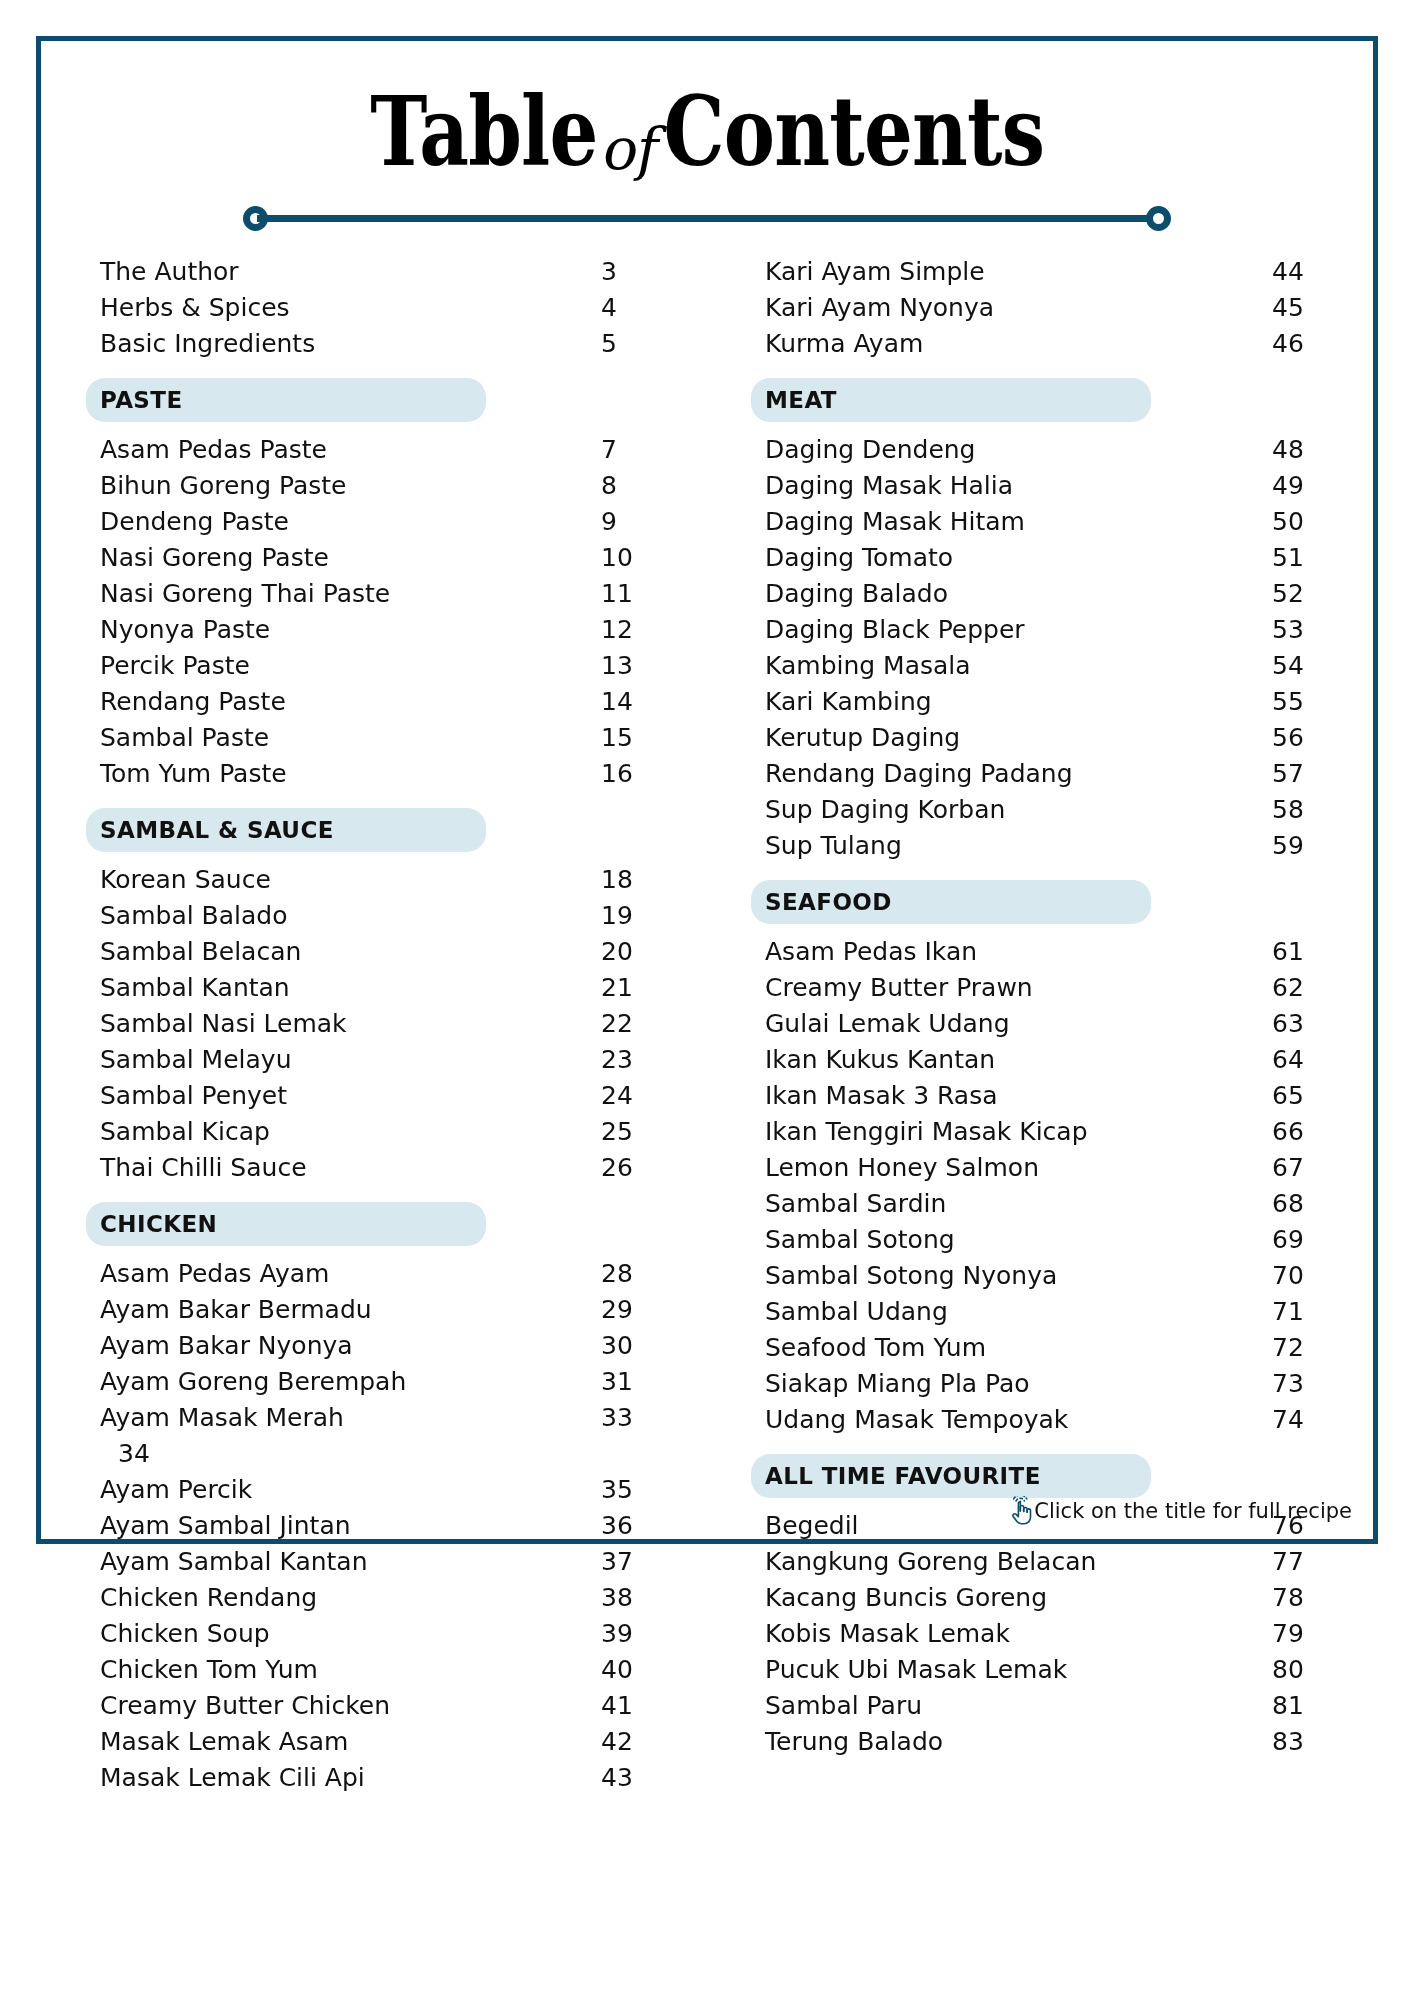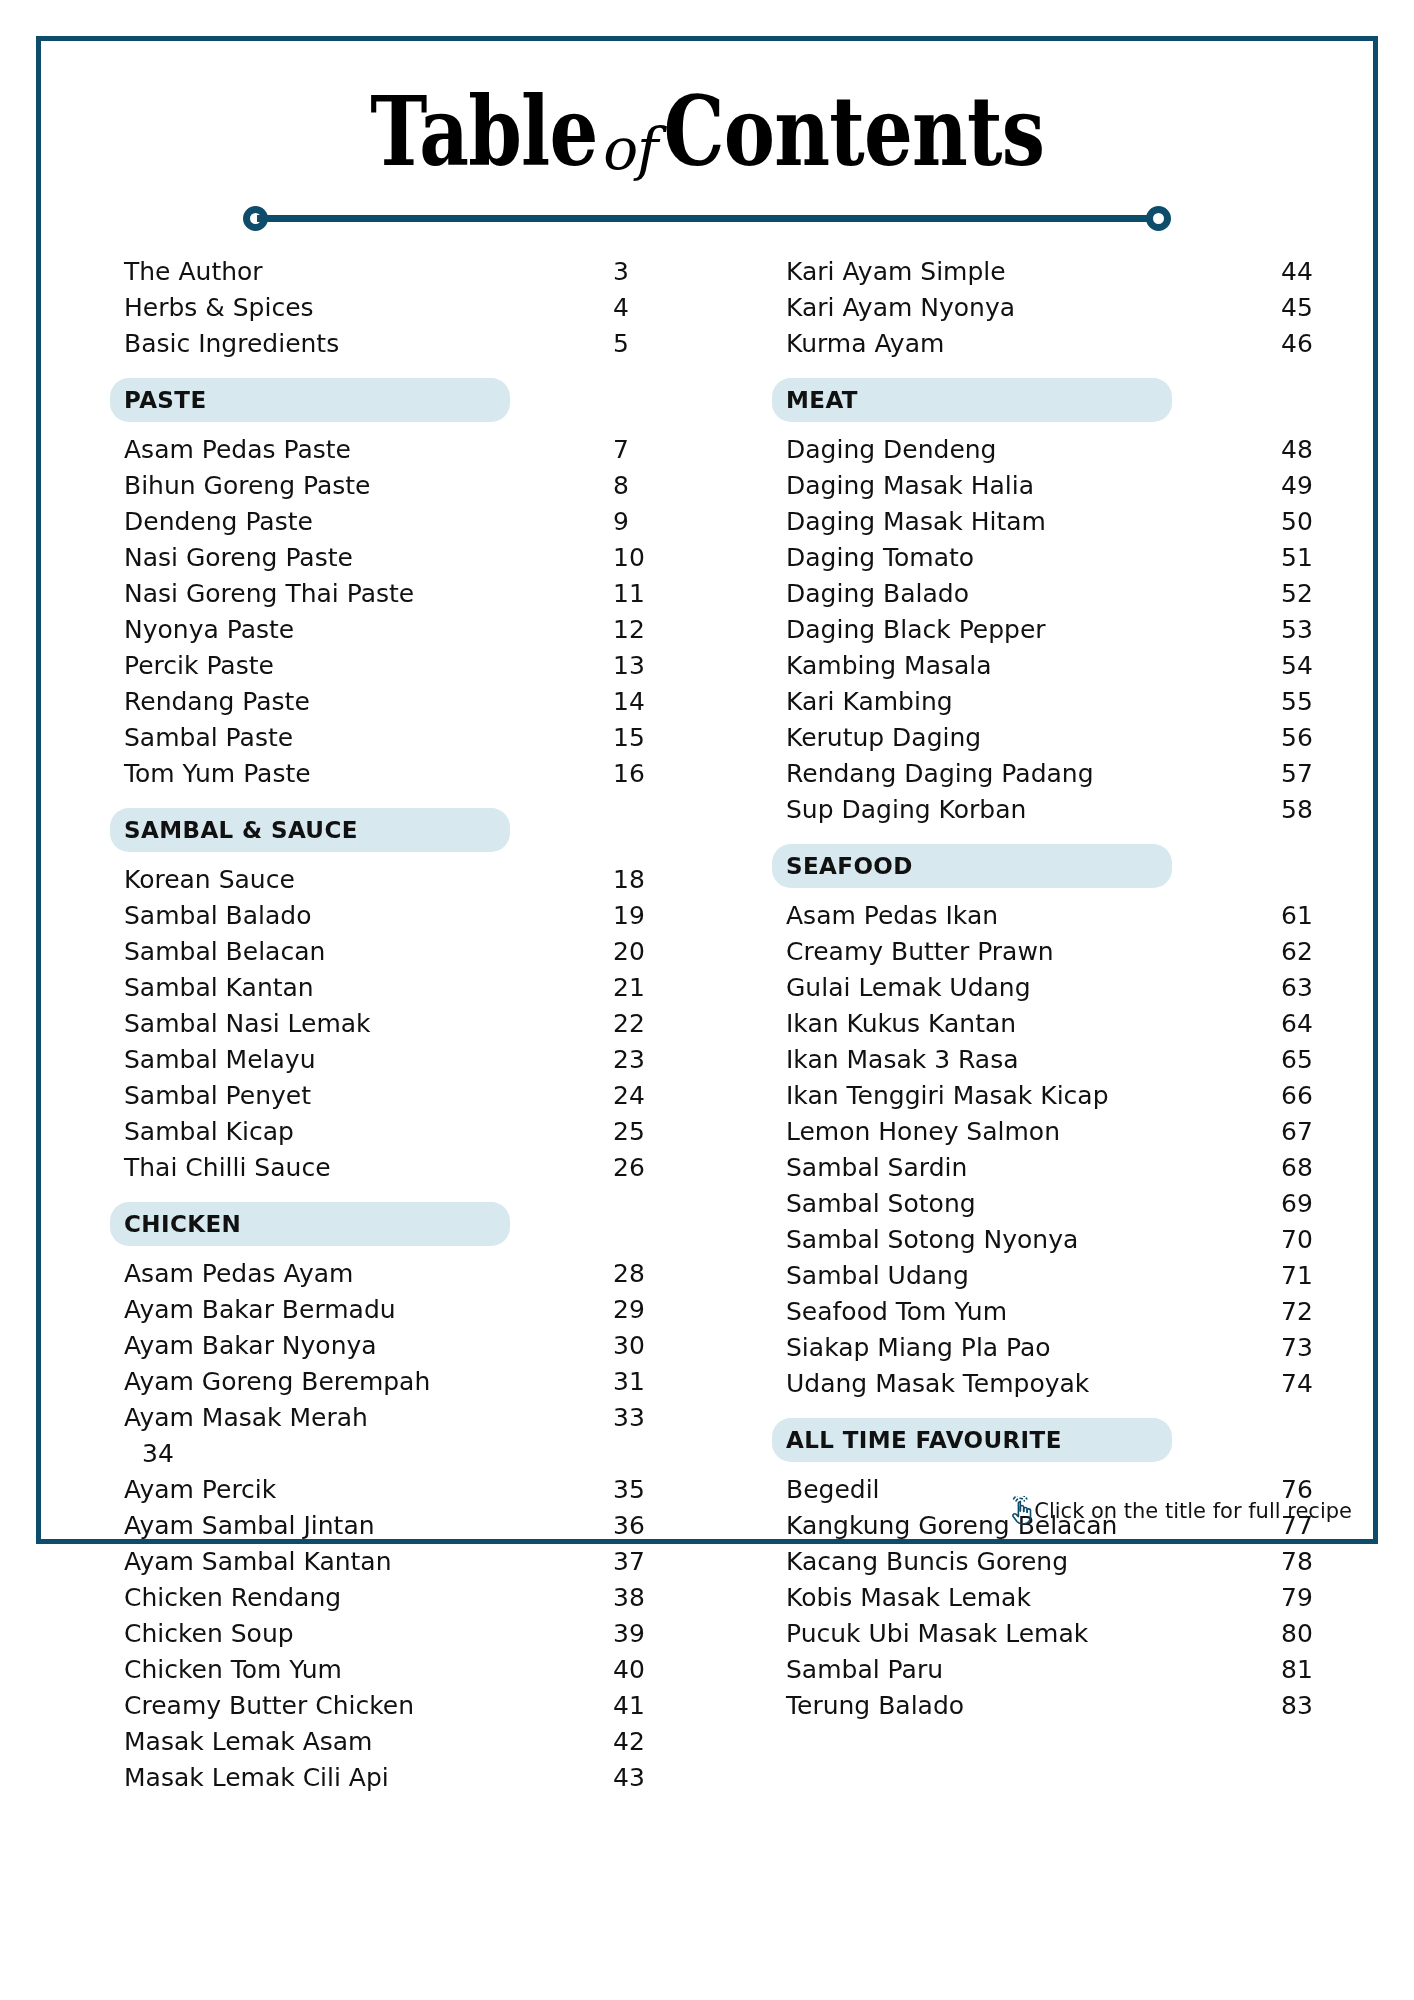--- a/index.html
+++ b/index.html
@@ -101,23 +101,22 @@
     border-radius: 50%;
     box-sizing: border-box;
     background: #ffffff;
   }
   .divider .ring.left  { left: -4px; }
   .divider .ring.right { right: -4px; }
 
   
   .columns {
     display: flex;
-    gap: 9px;
+    gap: 0px;
     padding: 22px 0 0 0;
-    margin-left: 24px;
   }
   .col {
     flex: 0 0 50%;
     box-sizing: border-box;
   }
   .col.left  { padding: 0 44px 0 50px; }
   .col.right { padding: 0 44px 0 44px; }
 
   .section-head {
     background: #d7e8ef;
@@ -409,20 +408,24 @@
               <span class="label">Kerutup Daging</span>
               <span class="page-no">56</span>
             </div>
             <div class="entry">
               <span class="label">Rendang Daging Padang</span>
               <span class="page-no">57</span>
             </div>
             <div class="entry">
               <span class="label">Sup Daging Korban</span>
               <span class="page-no">58</span>
+            </div>
+            <div class="entry">
+              <span class="label">Sup Tulang</span>
+              <span class="page-no">59</span>
             </div>
           </div>
           <div class="section-head">SEAFOOD</div>
           <div class="group">
             <div class="entry">
               <span class="label">Asam Pedas Ikan</span>
               <span class="page-no">61</span>
             </div>
             <div class="entry">
               <span class="label">Creamy Butter Prawn</span>

